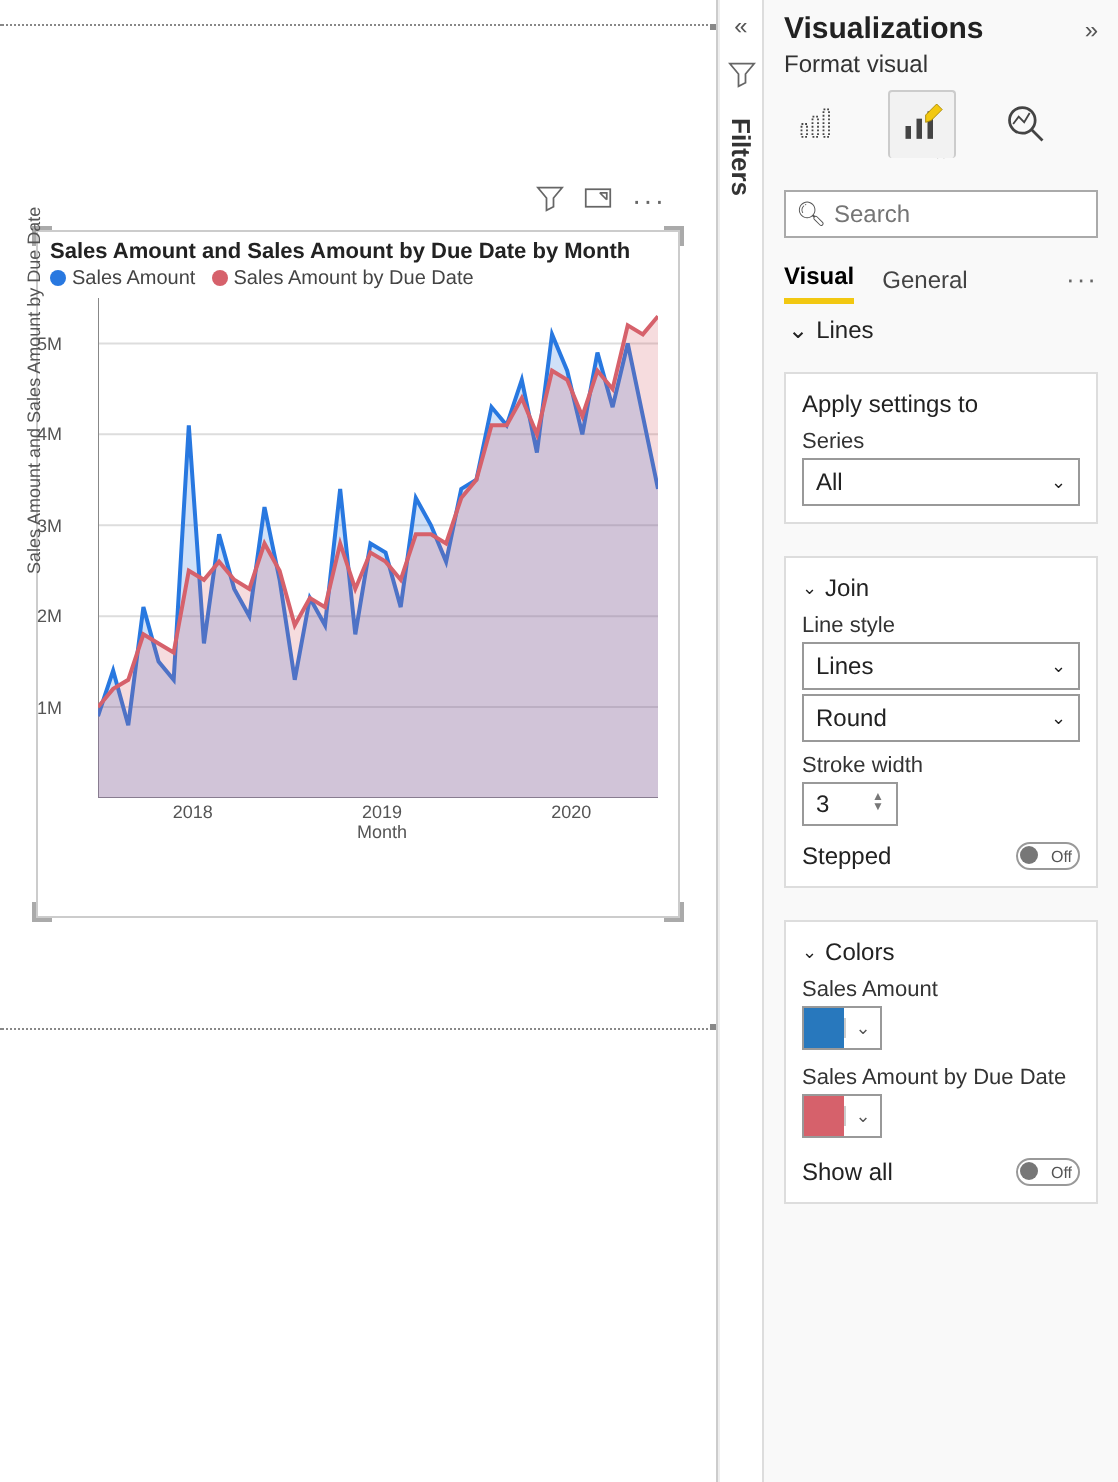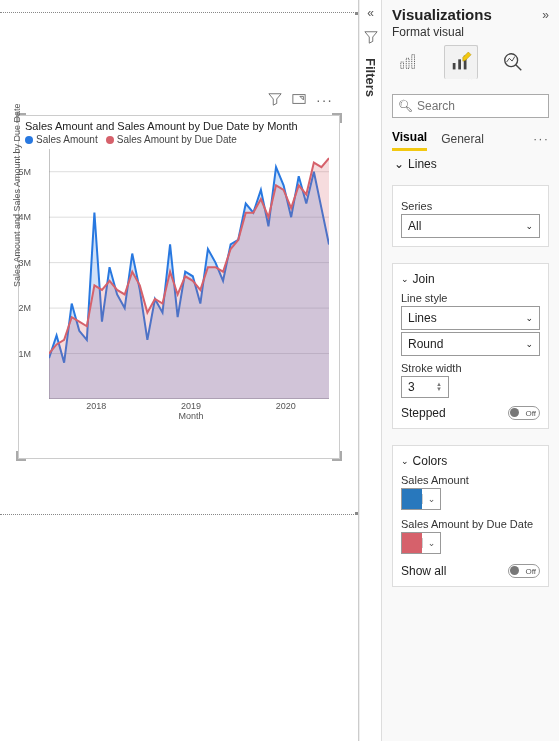--- a/index.html
+++ b/index.html
@@ -10,21 +10,21 @@
   .dotted-border::before { content:""; position: absolute; top:-1px; bottom:-1px; right:0; width:3px; border-top:3px solid #888; border-bottom:3px solid #888; }
   .chart-tile { position: absolute; left: 18px; top: 115px; width: 322px; height: 344px; background:#fff; border:1px solid #ccc; }
   .chart-tile .corner { position:absolute; width:10px; height:10px; border:2px solid #aaa; }
   .corner.tl { left:-3px; top:-3px; border-right:none; border-bottom:none;}
   .corner.tr { right:-3px; top:-3px; border-left:none; border-bottom:none;}
   .corner.bl { left:-3px; bottom:-3px; border-right:none; border-top:none;}
   .corner.br { right:-3px; bottom:-3px; border-left:none; border-top:none;}
   .tile-toolbar { position: absolute; right: 6px; top: -24px; display: flex; gap: 10px; color:#666; }
   .tile-toolbar span svg { width:14px; height:14px; }
   .tile-toolbar .dots { letter-spacing: 1px; font-size: 14px; }
-  .chart-title { font-size: 11px; padding: 4px 6px 2px; font-weight: 400; color:#222;}
+  .chart-title { font-size: 11px; padding: 4px 6px 2px; font-weight: 700; color:#222;}
   .legend { display:flex; gap:8px; padding: 0 6px 4px; font-size: 10px; color:#444;}
   .legend-swatch { display:inline-block; width:8px; height:8px; border-radius:50%; margin-right:3px; vertical-align:middle;}
   .yaxis-label { position:absolute; left:-2px; top:50%; transform: rotate(-90deg) translate(0,-50%); transform-origin: left top; font-size:9px; color:#555; white-space:nowrap;}
   .xaxis-label { text-align:center; font-size:9px; color:#555;}
   .plot-wrap { position:relative; margin: 0 6px 0 30px; }
   .ylabels { position:absolute; left:-28px; top:0; bottom:16px; width:26px; font-size:9px; color:#555; }
   .ylabel { position:absolute; right:16px; transform:translateY(-50%);}
   .xlabels { display:flex; justify-content:space-around; font-size:9px; color:#555; padding-top:2px;}
   svg.plot { display:block; }
 
@@ -174,20 +174,21 @@
     <span class="subtab">General</span>
     <span class="dots3">···</span>
   </div>
 
   <div class="simple-head">
     <span class="chev">⌄</span>
     <span>Lines</span>
   </div>
 
   <div class="section">
+    <div style="font-size:12px;">Apply settings to</div>
     <div class="field-label">Series</div>
     <div class="dropdown">
       <span>All</span>
       <span style="font-size:9px;">⌄</span>
     </div>
   </div>
 
   <div class="section">
     <div class="section-head">
       <span class="chev">⌄</span>

